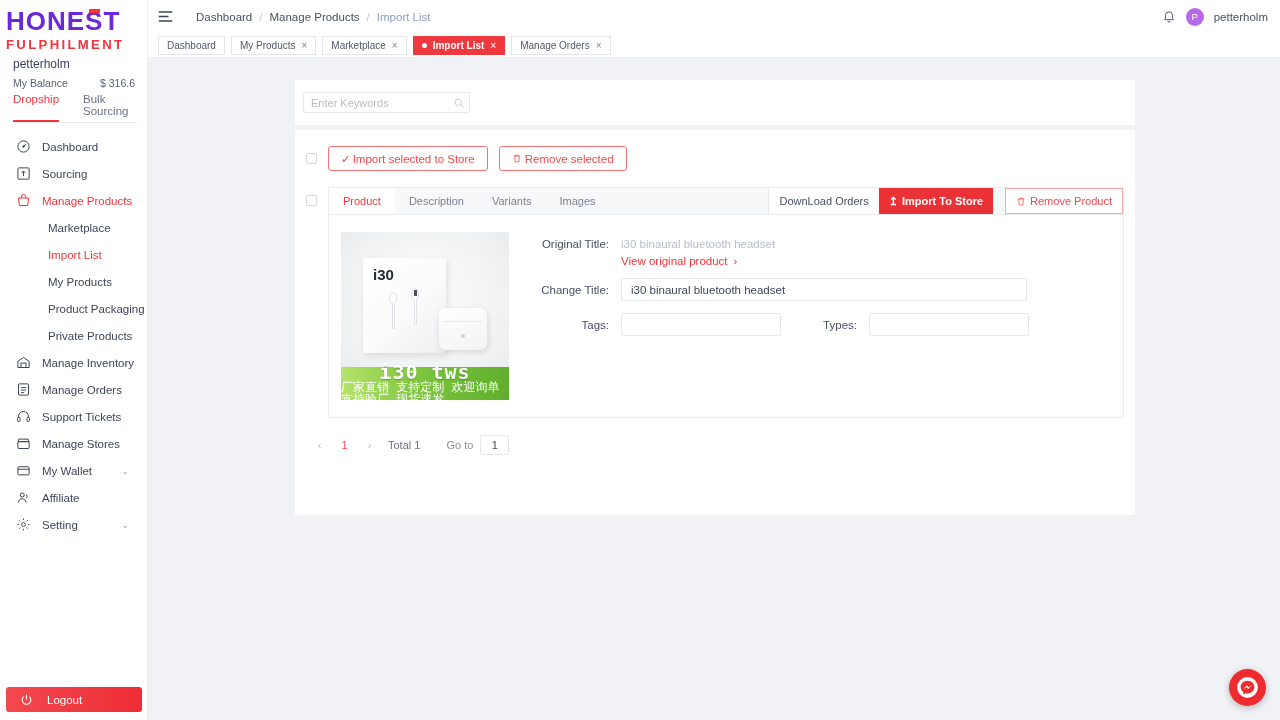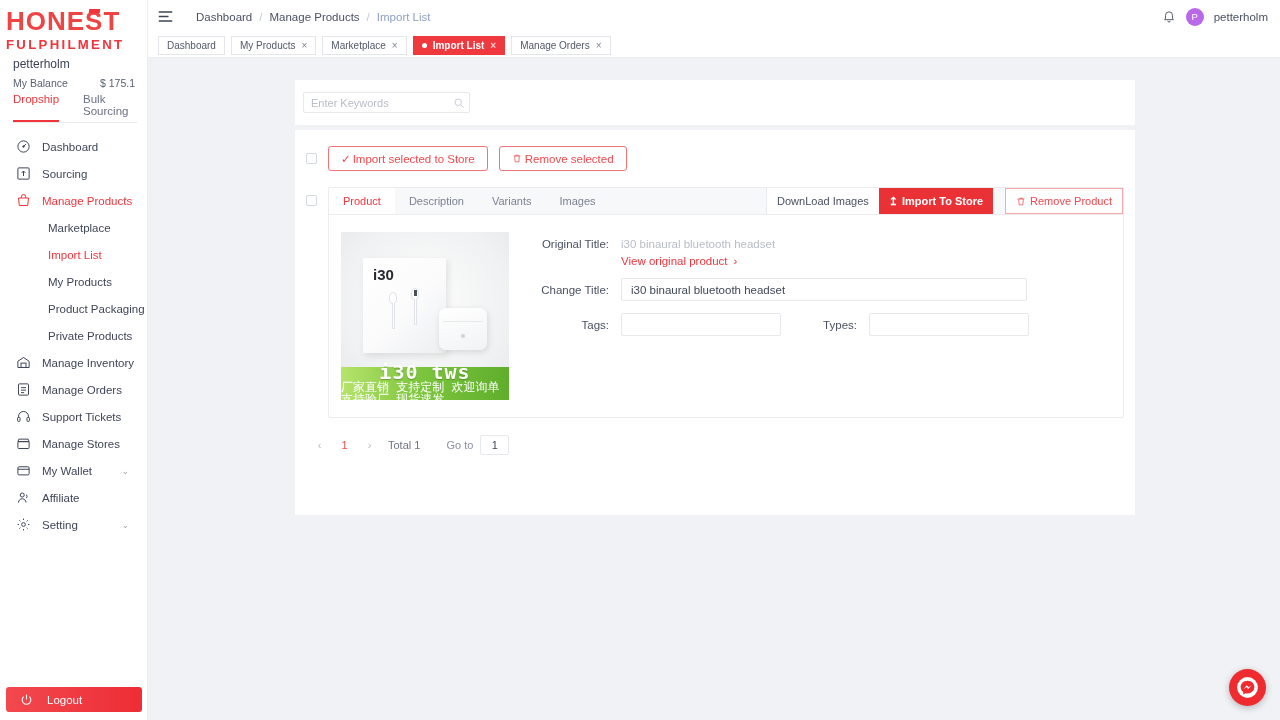--- a/index.html
+++ b/index.html
@@ -12,21 +12,21 @@
   
   #sidebar {
     position: absolute; left: 0; top: 0;
     width: 148px; height: 720px;
     background: #ffffff;
     border-right: 1px solid #eceef1;
   }
   #logo-wrap { padding: 8px 6px 2px 6px; }
   .logo-honest {
     font-size: 26px; font-weight: bold; letter-spacing: 1px;
-    color: #ef4444; line-height: 1; position: relative; display: inline-block;
+    color: #6d28d9; line-height: 1; position: relative; display: inline-block;
   }
   .logo-tick {
     position: absolute; right: 20px; top: 1px;
     width: 11px; height: 4px; background: #f2353c; transform: skewX(-8deg);
   }
   .logo-full {
     font-size: 13.2px; font-weight: bold; letter-spacing: 2.3px;
     color: #f2353c; line-height: 1.3; margin-top: 2px;
   }
   #side-user {
@@ -250,21 +250,21 @@
       <span>HONEST</span>
       <span class="logo-tick"></span>
     </div>
     <div class="logo-full">FULPHILMENT</div>
   </div>
 
   <div id="side-user">petterholm</div>
 
   <div id="balance-row">
     <span>My Balance</span>
-    <span>$ 175.1</span>
+    <span>$ 316.6</span>
   </div>
 
   <div id="mode-tabs">
     <div class="mode-tab active">Dropship</div>
     <div class="mode-tab">Bulk Sourcing</div>
   </div>
   <div id="mode-underline"></div>
 
   <div id="nav">
 
@@ -491,21 +491,21 @@
       <div id="prod-card">
 
         <div id="prod-tabbar">
           <div class="ptab active">Product</div>
           <div class="ptab">Description</div>
           <div class="ptab">Variants</div>
           <div class="ptab">Images</div>
 
           <div id="ptab-actions">
             <div class="act-btn" id="a-download">
-              <span>DownLoad Images</span>
+              <span>DownLoad Orders</span>
             </div>
             <div class="act-btn" id="a-import">
               <span>↥</span>
               <span>Import To Store</span>
             </div>
             <div class="act-btn" id="a-remove">
               <span style="display:flex">
                 <svg width="10" height="11" viewBox="0 0 24 24" fill="none" stroke="#f2484e" stroke-width="1.8">
                   <path d="M4 6h16M9 6V4h6v2M6.5 6l1 14h9l1-14"></path>
                 </svg>

